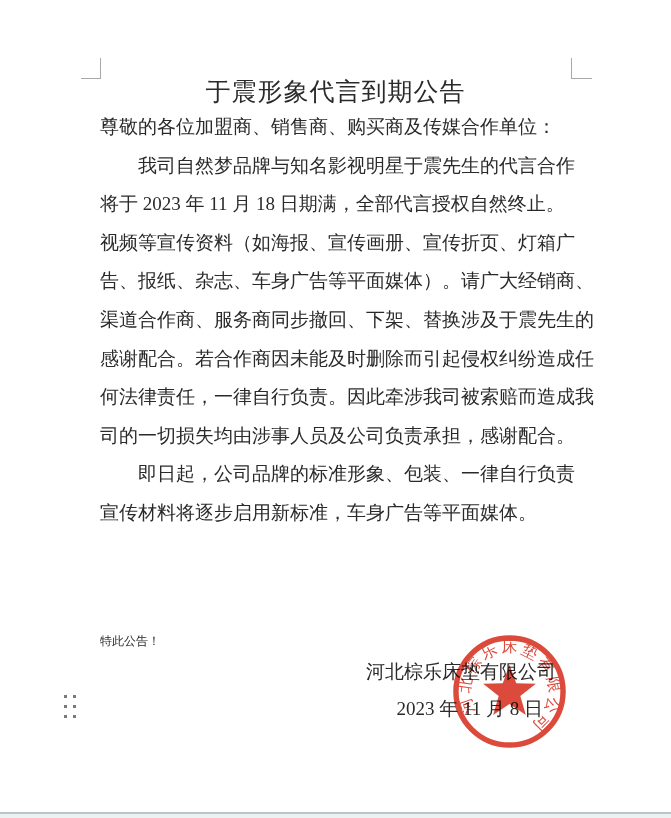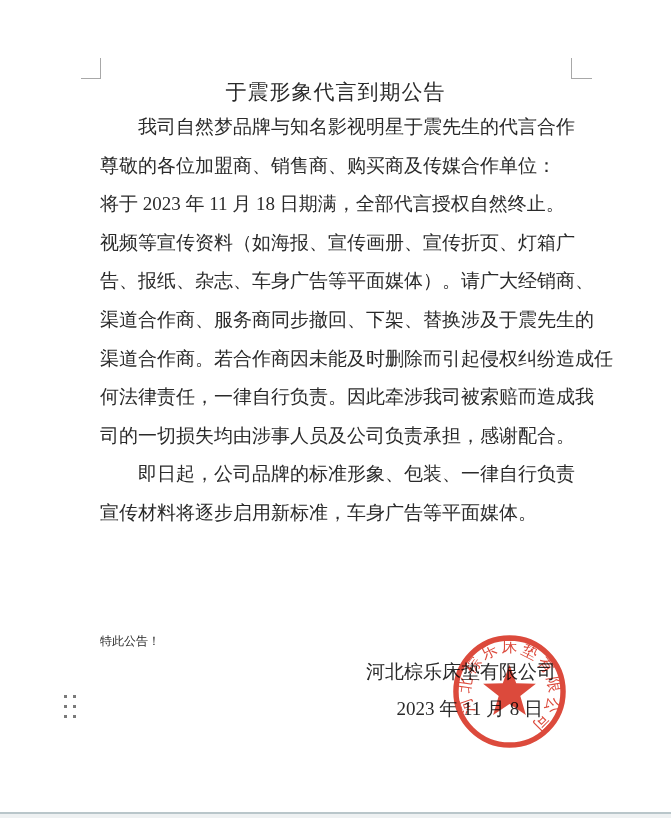--- a/index.html
+++ b/index.html
@@ -14,21 +14,21 @@
     background:#eef1f2;border-top:2px solid #b9c6ca;box-sizing:border-box;
   }
   .crop{position:absolute;background:#a8a8a8;}
   .crop.tl-v{left:100px;top:58px;width:1px;height:21px;}
   .crop.tl-h{left:81px;top:78px;width:20px;height:1px;}
   .crop.tr-v{left:571px;top:58px;width:1px;height:21px;}
   .crop.tr-h{left:571px;top:78px;width:21px;height:1px;}
   
   .doc-title{
     position:absolute;left:100px;top:76px;width:471px;height:32px;line-height:32px;
-    font-size:21px;text-align:center;letter-spacing:1px;white-space:nowrap;
+    font-size:25px;text-align:center;letter-spacing:1px;white-space:nowrap;
   }
   .body-block{position:absolute;left:100px;top:108px;width:471px;}
   .line{
     height:38.6px;line-height:38.6px;font-size:19px;
     text-align:justify;white-space:nowrap;
   }
   .line.jl{text-align-last:justify;}
   .closing{
     position:absolute;left:100px;top:625px;height:32px;line-height:32px;font-size:12px;white-space:nowrap;
   }
@@ -55,27 +55,27 @@
 <body>
 
 <div class="crop tl-v"></div>
 <div class="crop tl-h"></div>
 <div class="crop tr-v"></div>
 <div class="crop tr-h"></div>
 
 <div class="doc-title">于震形象代言到期公告</div>
 
 <div class="body-block">
+  <div class="line">尊敬的各位加盟商、销售商、购买商及传媒合作单位：</div>
   <div class="line jl">　　我司自然梦品牌与知名影视明星于震先生的代言合作</div>
-  <div class="line">尊敬的各位加盟商、销售商、购买商及传媒合作单位：</div>
   <div class="line">将于 2023 年 11 月 18 日期满，全部代言授权自然终止。</div>
   <div class="line jl">视频等宣传资料（如海报、宣传画册、宣传折页、灯箱广</div>
   <div class="line jl">告、报纸、杂志、车身广告等平面媒体）。请广大经销商、</div>
   <div class="line jl">渠道合作商、服务商同步撤回、下架、替换涉及于震先生的</div>
-  <div class="line jl">渠道合作商。若合作商因未能及时删除而引起侵权纠纷造成任</div>
+  <div class="line jl">感谢配合。若合作商因未能及时删除而引起侵权纠纷造成任</div>
   <div class="line jl">何法律责任，一律自行负责。因此牵涉我司被索赔而造成我</div>
   <div class="line">司的一切损失均由涉事人员及公司负责承担，感谢配合。</div>
   <div class="line jl">　　即日起，公司品牌的标准形象、包装、一律自行负责</div>
   <div class="line">宣传材料将逐步启用新标准，车身广告等平面媒体。</div>
 </div>
 
 <div class="closing">特此公告！</div>
 
 <div class="sig-company">河北棕乐床垫有限公司</div>
 <div class="sig-date">2023 年 11 月 8 日</div>

